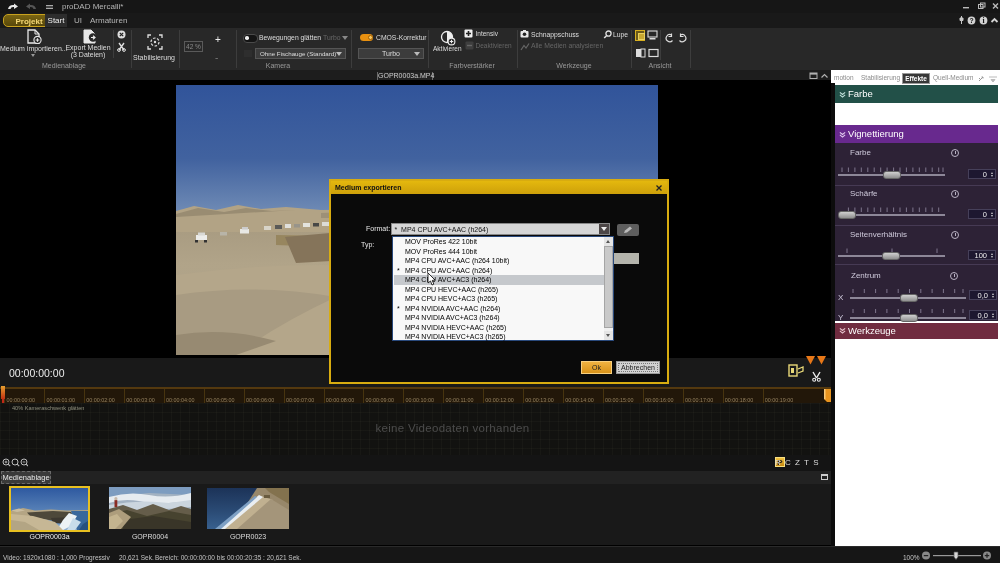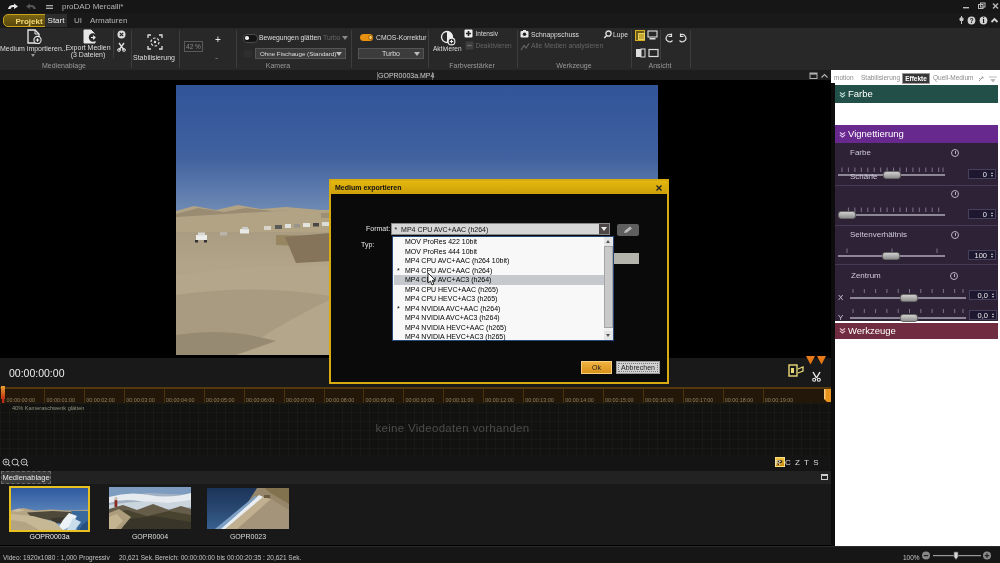--- a/index.html
+++ b/index.html
@@ -490,21 +490,21 @@
       <div class="reseti" style="left:116px;top:6px;"></div>
       <svg class="abs" style="left:5px;top:22px" width="105" height="8" viewBox="0 0 105 8">
         <g stroke="#938ba3" stroke-width="0.8">
             <path d="M2 2.5 V7 M8.4 2.5 V7 M14.9 2.5 V7 M21.3 2.5 V7 M27.8 2.5 V7 M34.2 2.5 V7 M40.7 2.5 V7 M47.1 2.5 V7 M53.6 2.5 V7 M60 2.5 V7 M66.4 2.5 V7 M72.9 2.5 V7 M79.3 2.5 V7 M85.8 2.5 V7 M92.2 2.5 V7 M98.7 2.5 V7 M103 2.5 V7"></path>
           </g>
       </svg>
       <div class="strack" style="left:3px;top:31px;width:107px;"></div>
       <div class="sthumb" style="left:48px;top:28px;"></div>
       <div class="vbox" style="left:133px;top:26px;">0</div>
       <div class="pdiv" style="top:42px;"></div>
-      <div class="plabel" style="left:15px;top:29px;">Schärfe</div>
+      <div class="plabel" style="left:15px;top:46px;">Schärfe</div>
       <div class="reseti" style="left:116px;top:47px;"></div>
       <svg class="abs" style="left:5px;top:62px" width="105" height="8" viewBox="0 0 105 8">
         <g stroke="#938ba3" stroke-width="0.8">
             <path d="M8.4 2.5 V7 M14.9 2.5 V7 M21.3 2.5 V7 M27.8 2.5 V7 M34.2 2.5 V7 M40.7 2.5 V7 M47.1 2.5 V7 M53.6 2.5 V7 M60 2.5 V7 M66.4 2.5 V7 M72.9 2.5 V7 M79.3 2.5 V7 M85.8 2.5 V7 M92.2 2.5 V7 M98.7 2.5 V7"></path>
           </g>
       </svg>
       <div class="strack" style="left:3px;top:71px;width:107px;"></div>
       <div class="sthumb" style="left:3px;top:68px;"></div>
       <div class="vbox" style="left:133px;top:66px;">0</div>
       <div class="pdiv" style="top:82px;"></div>

